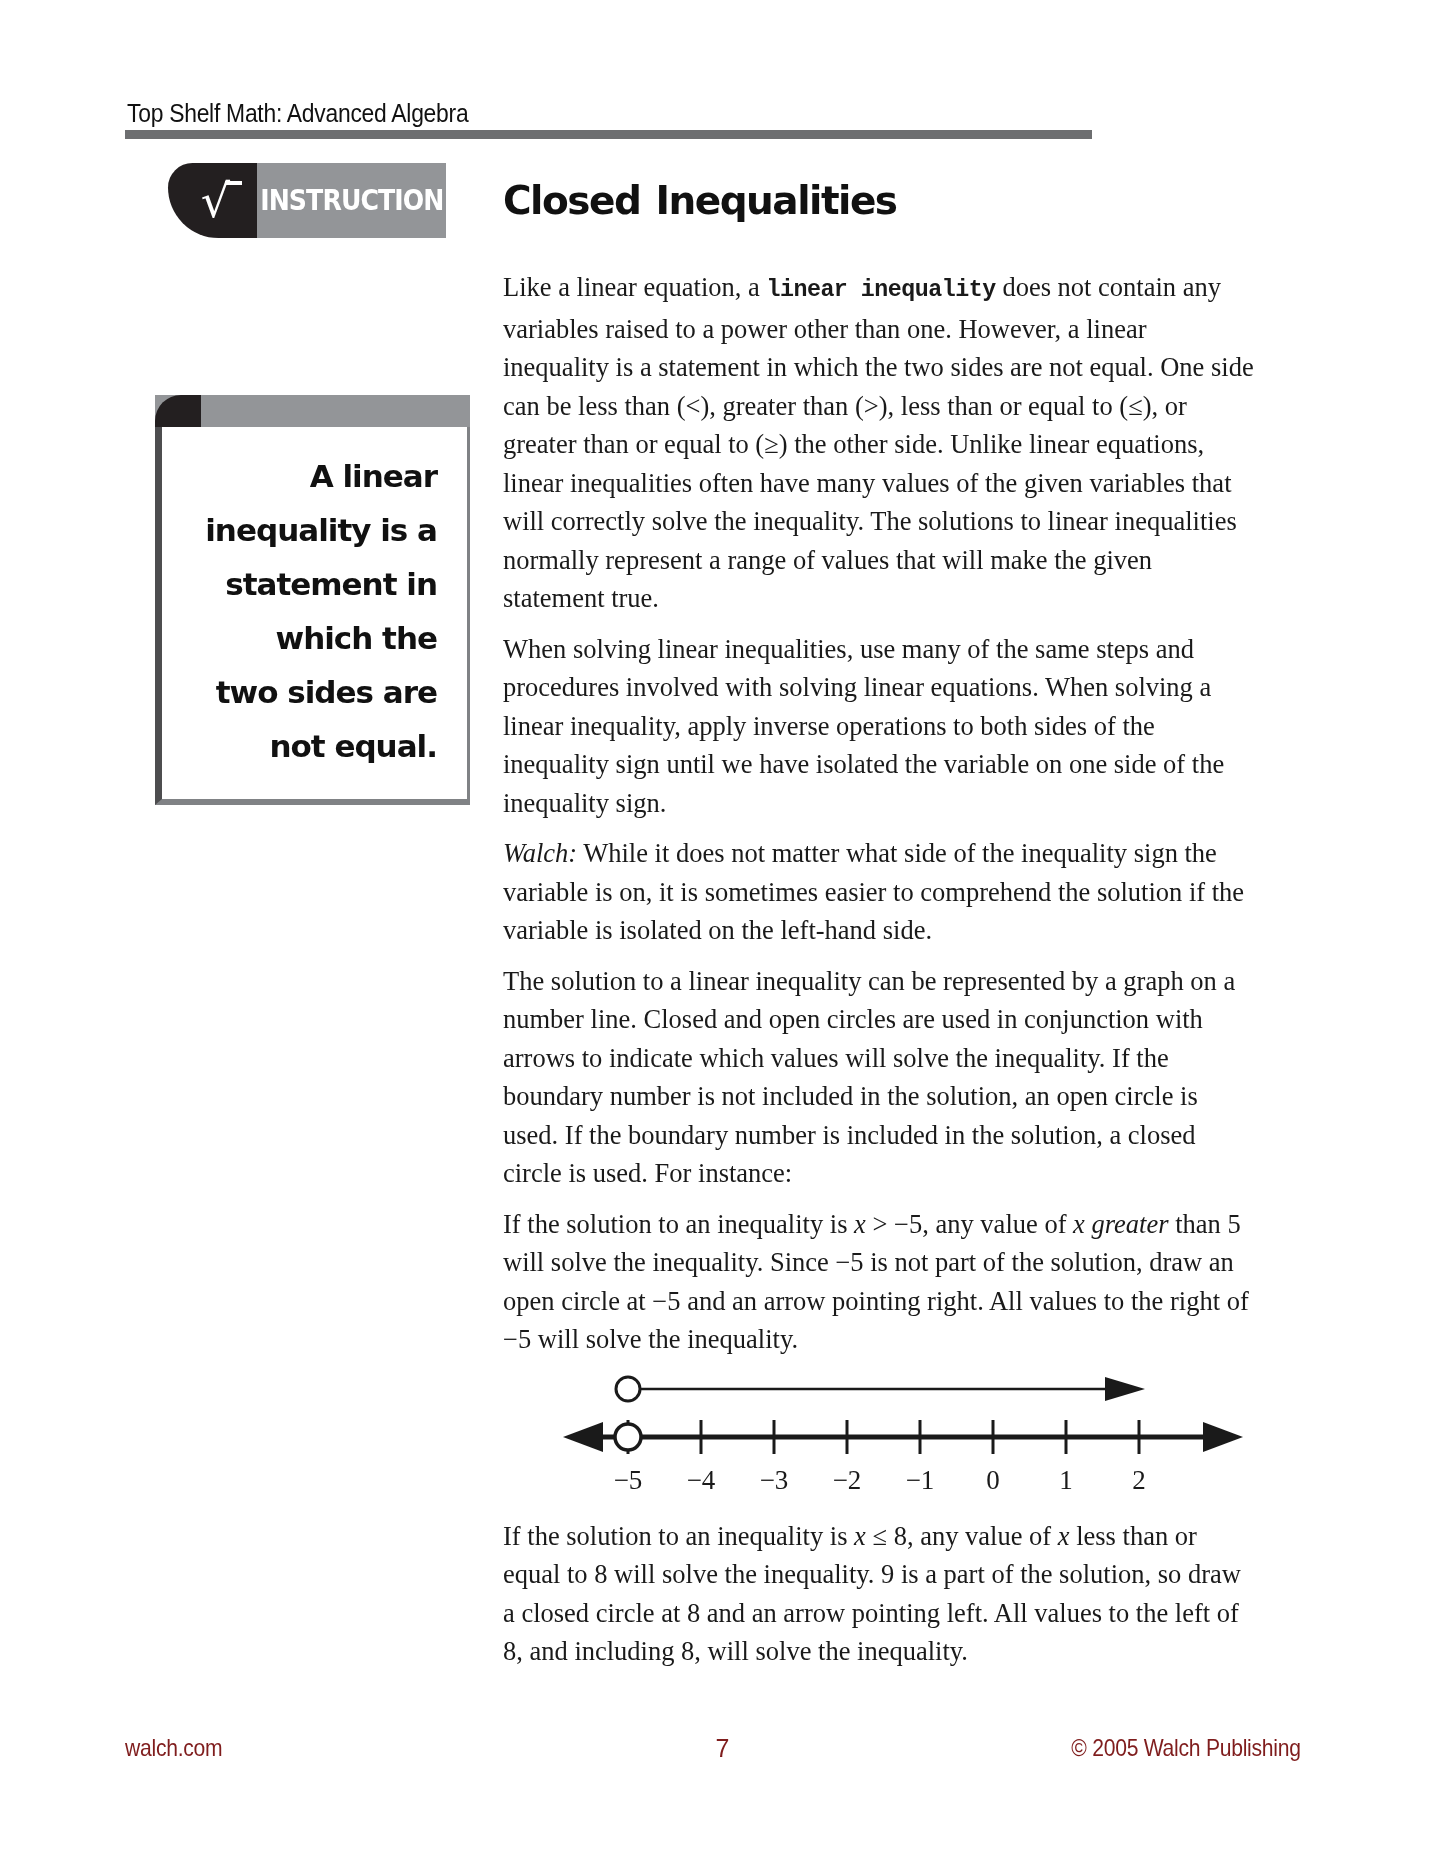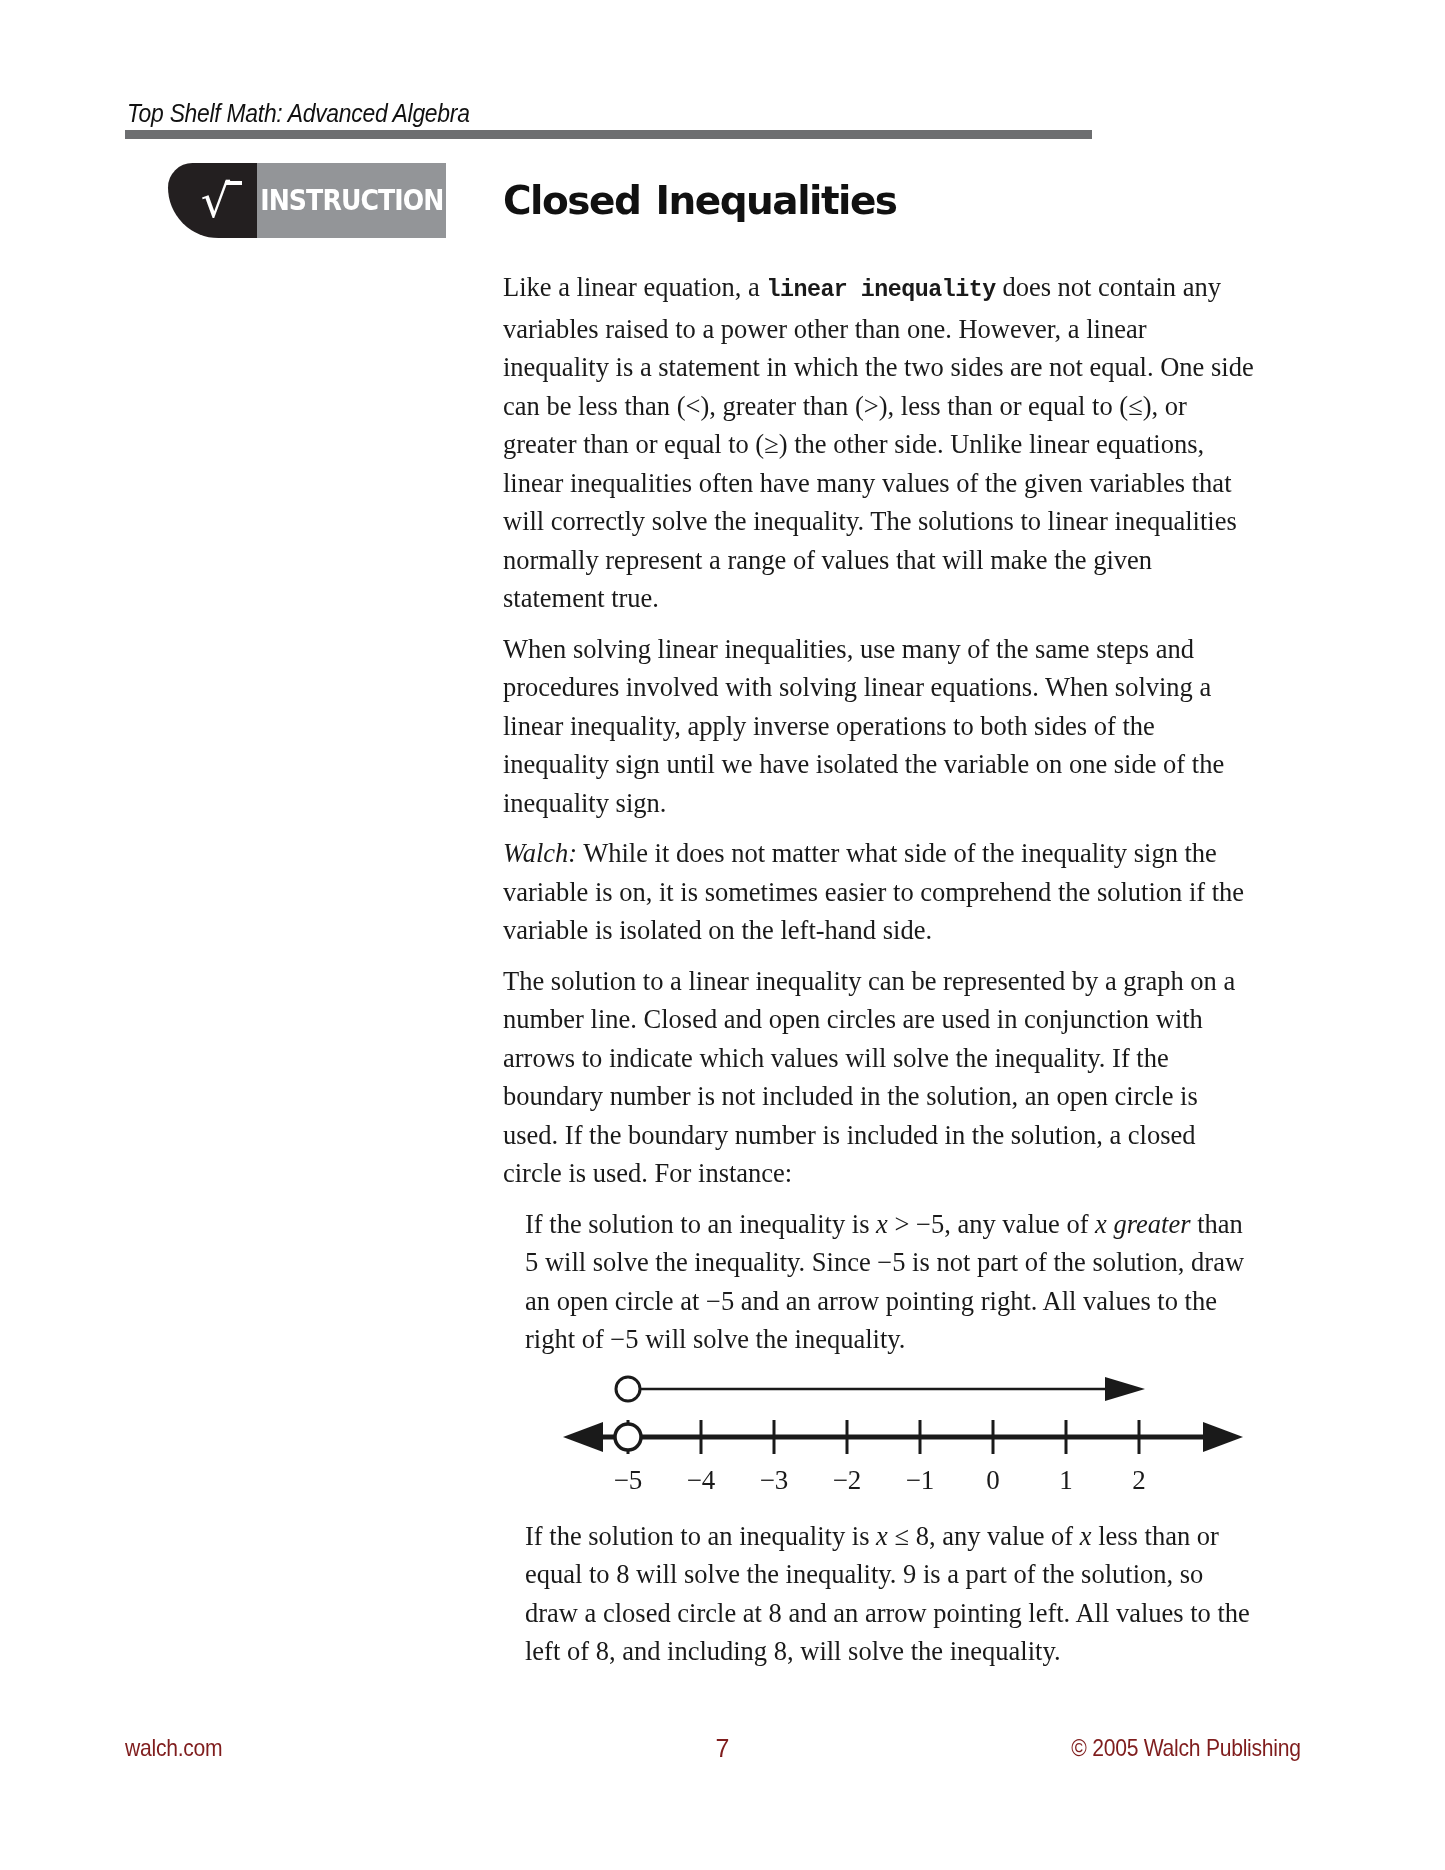--- a/index.html
+++ b/index.html
@@ -3,21 +3,21 @@
 <meta charset="utf-8">
 <style>
   html,body{margin:0;padding:0;background:#e8e8e8;}
   .page{
     position:relative;width:1445px;height:1870px;background:#ffffff;
     font-family:"Liberation Serif",serif;color:#1a1a1a;overflow:hidden;
     margin:0 auto;
   }
   
   .book-title{position:absolute;left:127px;top:98px;font-family:"Liberation Sans",sans-serif;
-    font-style:italic;font-size:26px;color:#111;white-space:nowrap;}
+    font-size:26px;color:#111;white-space:nowrap;}
   .cond{display:inline-block;transform:scaleX(0.88);transform-origin:left center;letter-spacing:-0.3px;}
   .header-rule{position:absolute;left:125px;top:130px;width:967px;height:9px;background:#6d6e70;}
   
   .badge{position:absolute;left:168px;top:163px;height:75px;display:flex;}
   .badge-icon{width:89px;height:75px;background:#231f20;border-radius:30px 0 0 62px;
     display:flex;align-items:center;justify-content:center;}
   .radical{position:relative;display:inline-block;color:#fff;font-family:"DejaVu Serif",serif;
     font-style:italic;font-size:46px;line-height:46px;margin-left:6px;}
   .radical::after{content:"";position:absolute;top:3px;left:24px;width:17px;height:4px;background:#fff;}
   .badge-label{width:189px;height:75px;background:#939598;display:flex;align-items:center;justify-content:center;}
@@ -30,21 +30,21 @@
   .note-bar{position:relative;width:315px;height:32px;background:#939598;}
   .note-corner{position:absolute;left:0;top:0;width:46px;height:32px;background:#231f20;border-radius:26px 0 0 0;}
   .note-body{box-sizing:border-box;width:315px;height:378px;background:#fff;
     border-left:7px solid #4d4d4f;border-right:3px solid #808285;border-bottom:6px solid #808285;
     padding:22px 30px 0 10px;text-align:right;
     font-family:"DejaVu Sans",sans-serif;font-weight:bold;font-size:31px;line-height:54px;
     letter-spacing:-1px;color:#111;}
   
   .column{position:absolute;left:503px;top:268px;width:752px;}
   p.body{margin:0 0 12px 0;font-family:"Liberation Serif",serif;font-size:26.5px;line-height:38.5px;color:#1a1a1a;}
-  p.body:last-child{margin-bottom:0;margin-left:22px;}
+  p.body:last-child{margin-bottom:0;}
   .seg-i{font-style:italic;}
   .seg-b{font-family:Liberation Mono, monospace;font-weight:bold;font-size:0.88em;letter-spacing:-0.5px;}
   .numline{display:block;margin:6px 0 2px 0;}
   
   .footer{position:absolute;left:0;top:1734px;width:1445px;height:34px;
     font-family:"Liberation Sans",sans-serif;font-size:24px;color:#7f1d1d;}
   .footer-left{position:absolute;left:125px;top:0;}
   .footer-center{position:absolute;left:50%;transform:translateX(-50%);top:0;font-size:25px;}
   .footer-right{position:absolute;right:144px;top:0;}
   .cond-r{display:inline-block;transform:scaleX(0.88);transform-origin:right center;letter-spacing:-0.3px;white-space:nowrap;}
@@ -63,20 +63,33 @@
     <div class="badge-icon">
       <span class="radical">√</span>
     </div>
     <div class="badge-label">
       <span class="cond-badge">INSTRUCTION</span>
     </div>
   </div>
 
   <h1 class="page-title">Closed Inequalities</h1>
 
+  <div class="note-box">
+    <div class="note-bar">
+      <div class="note-corner"></div>
+    </div>
+    <div class="note-body">
+        <div>A linear</div>
+        <div>inequality is a</div>
+        <div>statement in</div>
+        <div>which the</div>
+        <div>two sides are</div>
+        <div>not equal.</div>
+      </div>
+  </div>
 
   <div class="column">
     <div>
         <p class="body"><span>Like a linear equation, a </span><span class="seg-b">linear inequality</span><span> does not contain any variables raised to a power other than one. However, a linear inequality is a statement in which the two sides are not equal. One side can be less than (&lt;), greater than (&gt;), less than or equal to (≤), or greater than or equal to (≥) the other side. Unlike linear equations, linear inequalities often have many values of the given variables that will correctly solve the inequality. The solutions to linear inequalities normally represent a range of values that will make the given statement true.</span></p>
         <p class="body"><span>When solving linear inequalities, use many of the same steps and procedures involved with solving linear equations. When solving a linear inequality, apply inverse operations to both sides of the inequality sign until we have isolated the variable on one side of the inequality sign.</span></p>
         <p class="body"><span class="seg-i">Walch:</span><span> While it does not matter what side of the inequality sign the variable is on, it is sometimes easier to comprehend the solution if the variable is isolated on the left-hand side.</span></p>
         <p class="body"><span>The solution to a linear inequality can be represented by a graph on a number line. Closed and open circles are used in conjunction with arrows to indicate which values will solve the inequality. If the boundary number is not included in the solution, an open circle is used. If the boundary number is included in the solution, a closed circle is used. For instance:</span></p>
         <p class="body"><span>If the solution to an inequality is </span><span class="seg-i">x</span><span> &gt; −5, any value of </span><span class="seg-i">x greater</span><span> than 5 will solve the inequality. Since −5 is not part of the solution, draw an open circle at −5 and an arrow pointing right. All values to the right of −5 will solve the inequality.</span></p>
       </div>
     <svg class="numline" width="752" height="150" viewBox="0 0 752 150" xmlns="http://www.w3.org/2000/svg">

